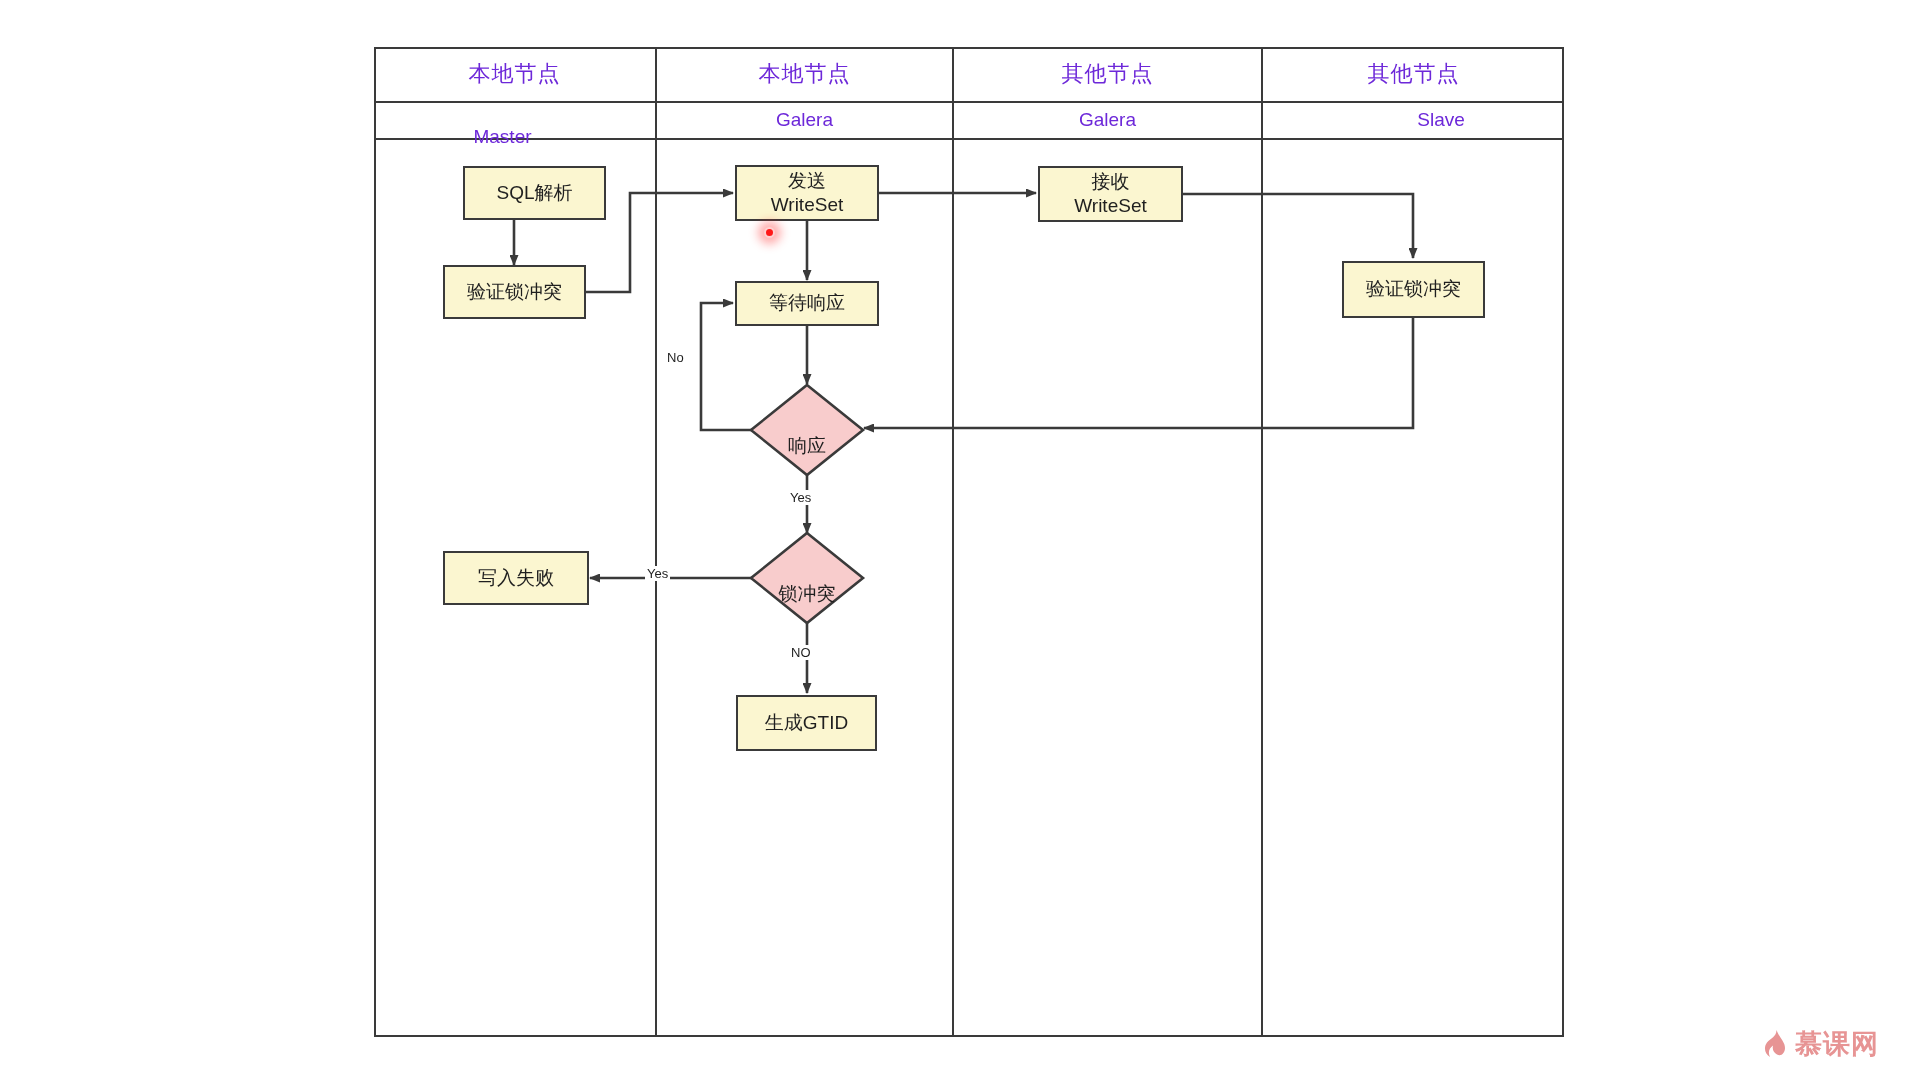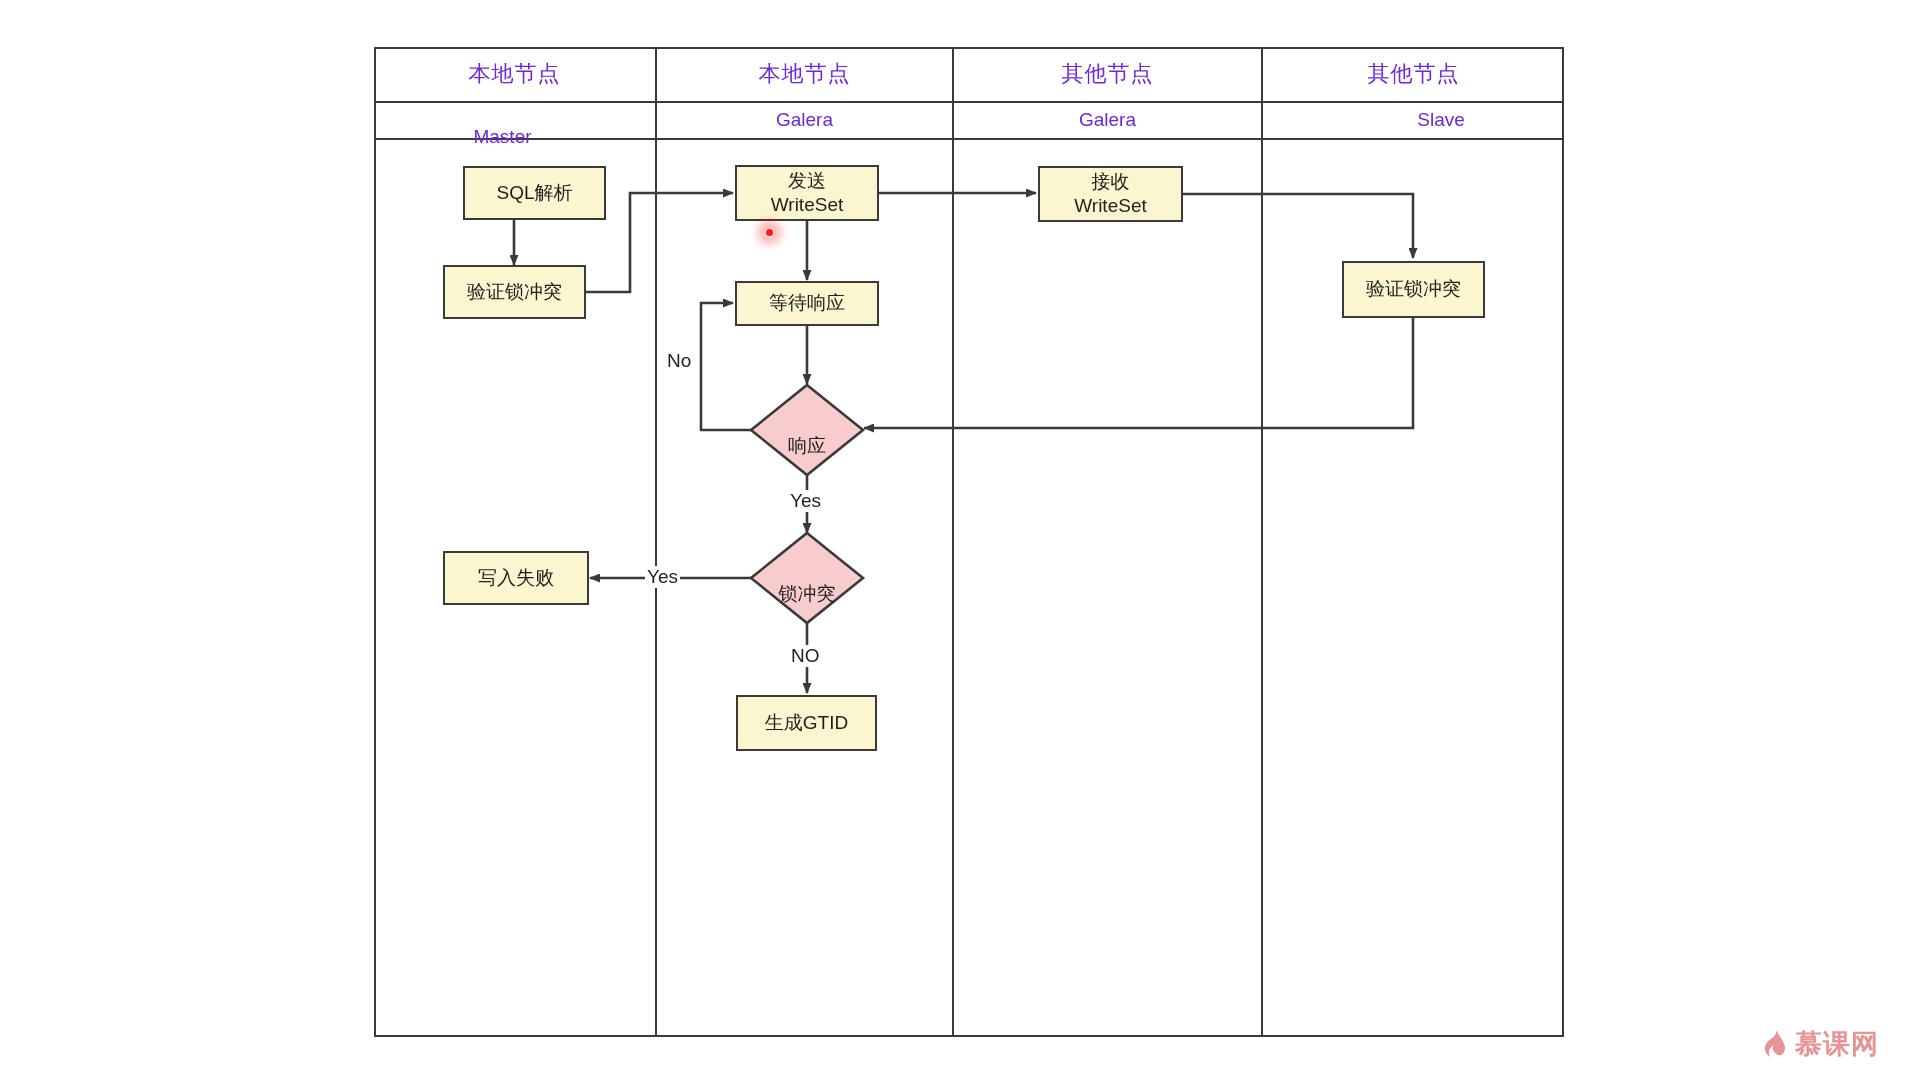--- a/index.html
+++ b/index.html
@@ -92,21 +92,21 @@
     display: flex;
     align-items: center;
     justify-content: center;
     font-size: 19px;
     color: #1f1f1f;
     pointer-events: none;
   }
   
   .edge-label {
     position: absolute;
-    font-size: 19px;
+    font-size: 13px;
     color: #1f1f1f;
     background: #ffffff;
     padding: 0 2px;
     white-space: nowrap;
   }
   
   .cursor-dot {
     position: absolute;
     width: 11px;
     height: 11px;

